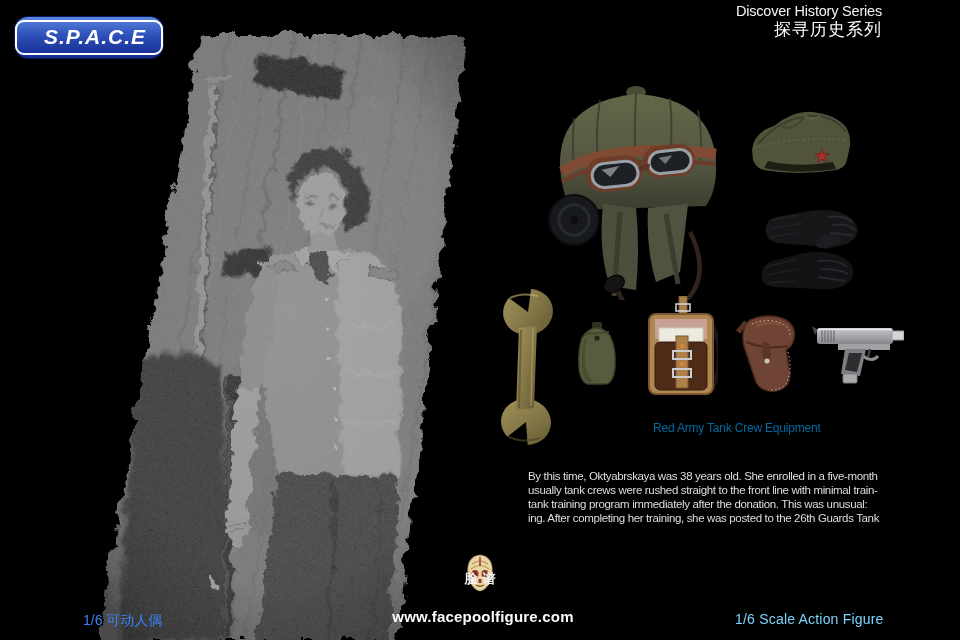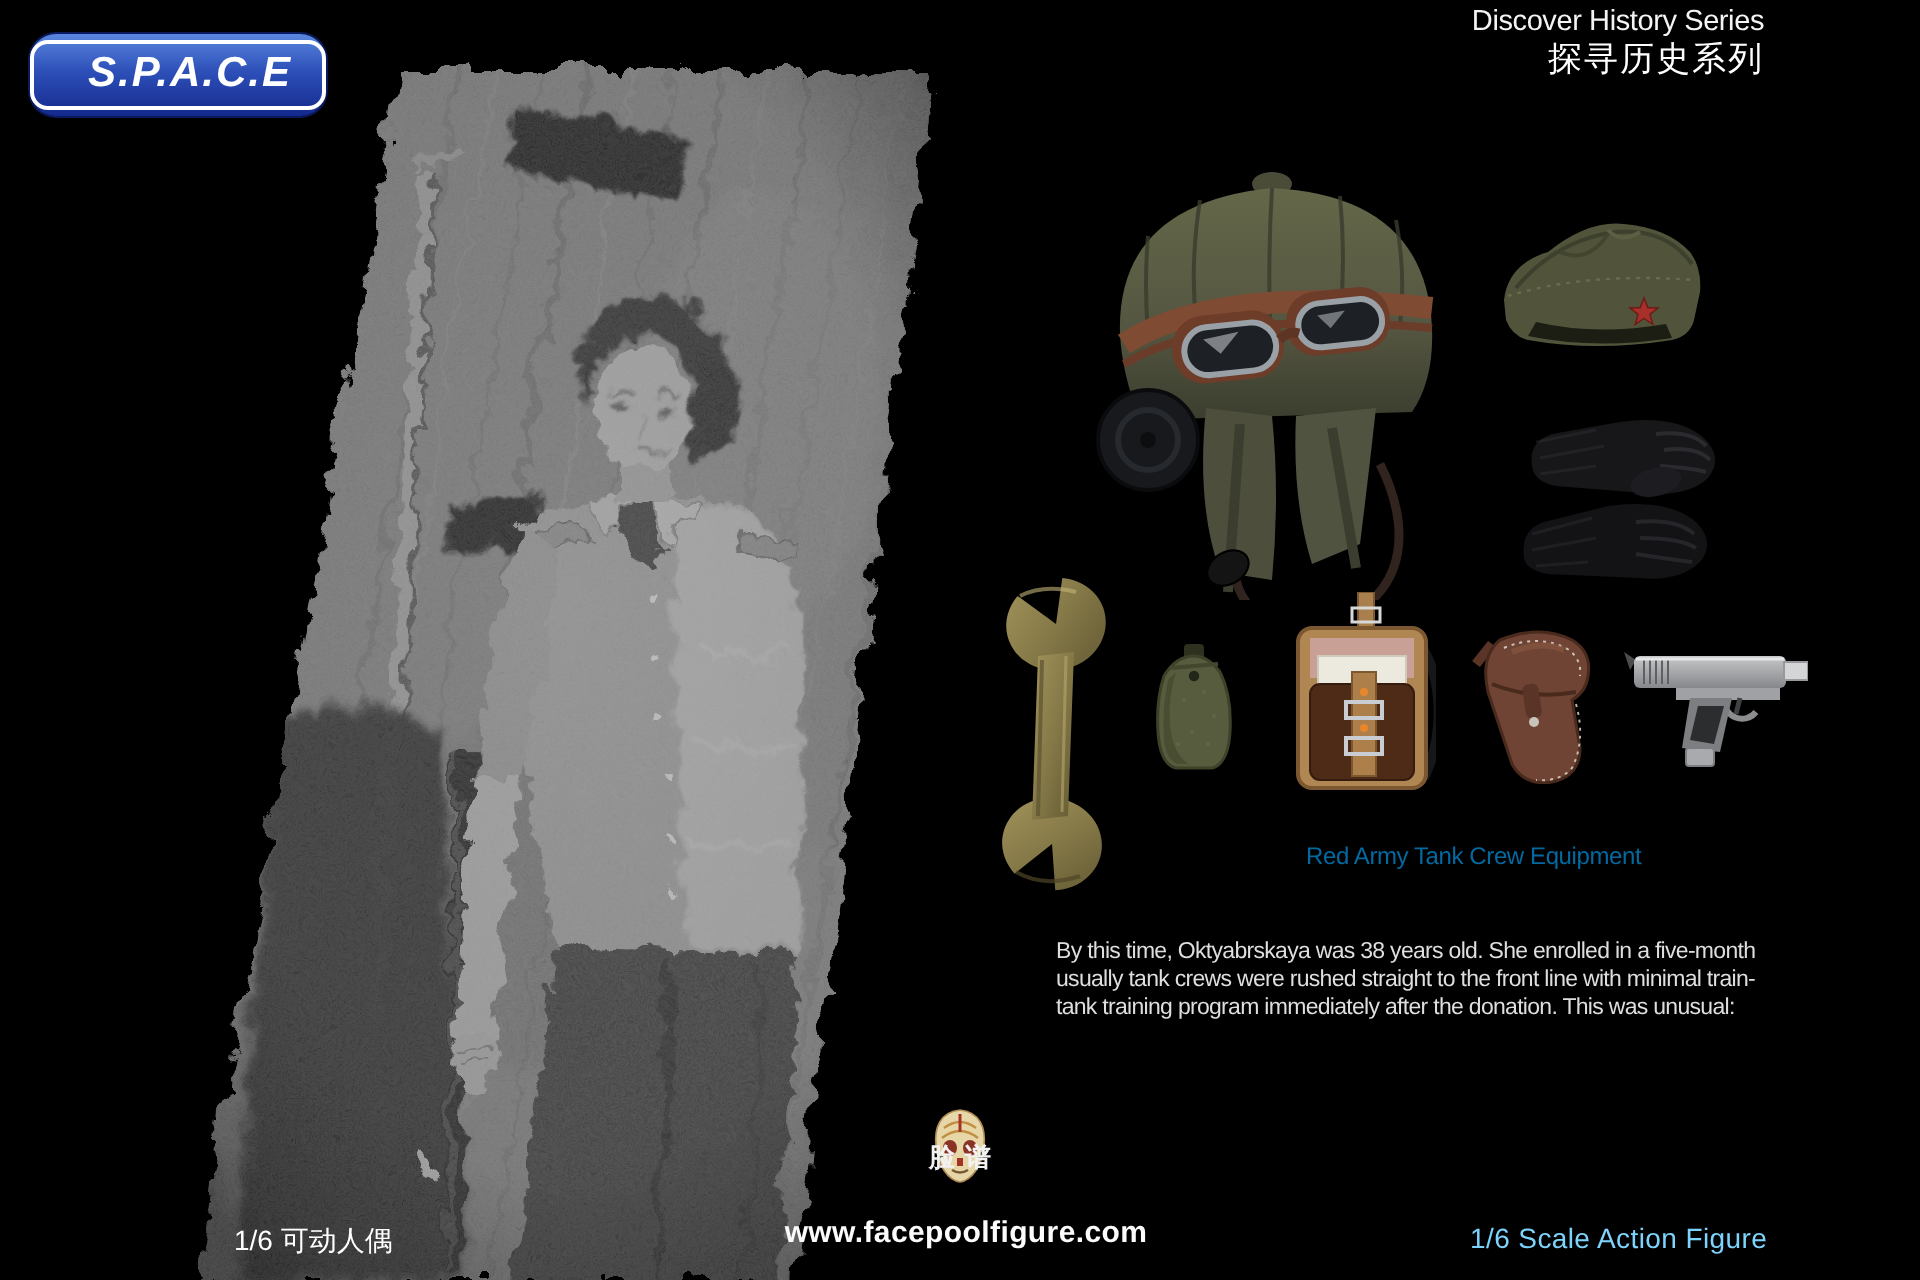--- a/index.html
+++ b/index.html
@@ -22,21 +22,21 @@
   .series-zh{font-size:17px;color:#ffffff;letter-spacing:1px;}
 
   
   .equip-caption{left:613px;top:421px;font-size:12px;letter-spacing:-0.2px;color:#0369a1;margin-left:40px;}
 
   
   .story{left:511px;top:469px;width:385px;}
   .story div{font-size:11.5px;letter-spacing:-0.35px;line-height:14px;color:#dedede;white-space:nowrap;padding-left:17px;}
 
   
-  .foot-left{left:83px;top:612px;font-size:14px;color:#ffffff;margin-left:34px;}
+  .foot-left{left:83px;top:612px;font-size:14px;color:#3b82f6;}
   .foot-brand-zh{left:480px;top:570px;transform:translateX(-50%);font-size:13px;
     letter-spacing:5px;padding-left:5px;color:#f2f2f2;font-weight:bold;}
   .foot-site{left:483px;top:608px;transform:translateX(-50%);font-size:15px;
     font-weight:bold;color:#fbfbfb;letter-spacing:0.2px;}
   .foot-right{left:735px;top:611px;font-size:14px;color:#7dd3fc;letter-spacing:0.2px;}
 </style>
 </head>
 <body>
 
 <div class="abs space-logo">
@@ -326,20 +326,21 @@
   <path d="M 37,31 L 50,31 L 45,50 L 33,48 Z" fill="#2c2d2f"></path>
   <rect x="31" y="52" width="14" height="9" rx="1.5" fill="#a8aaad" stroke="#7c7e81"></rect>
 </svg>
 
 <div class="abs equip-caption">Red Army Tank Crew Equipment</div>
 
 <div class="abs story">
   <div>By this time, Oktyabrskaya was 38 years old. She enrolled in a five-month</div>
   <div>usually tank crews were rushed straight to the front line with minimal train-</div>
   <div>tank training program immediately after the donation. This was unusual:</div>
+  <div>ing. After completing her training, she was posted to the 26th Guards Tank</div>
 </div>
 
 <div class="abs foot-left">1/6 可动人偶</div>
 
 <svg class="abs" style="left:465px;top:554px" width="30" height="38" viewBox="0 0 30 38">
   <path d="M 15,1 C 25,2 28,10 27,19 C 26,29 21,36 15,37 C 9,36 4,29 3,19 C 2,10 5,2 15,1 Z" fill="#e7d7a8" stroke="#b08d54" stroke-width="0.8"></path>
   <path d="M 7,10 Q 15,4 23,10 M 6,15 Q 15,8 24,15" stroke="#c09040" stroke-width="1.2" fill="none"></path>
   <line x1="15" y1="3" x2="15" y2="12" stroke="#a23326" stroke-width="1.5"></line>
   <ellipse cx="10" cy="20" rx="3.5" ry="4" fill="#8a3324"></ellipse>
   <ellipse cx="20" cy="20" rx="3.5" ry="4" fill="#8a3324"></ellipse>

